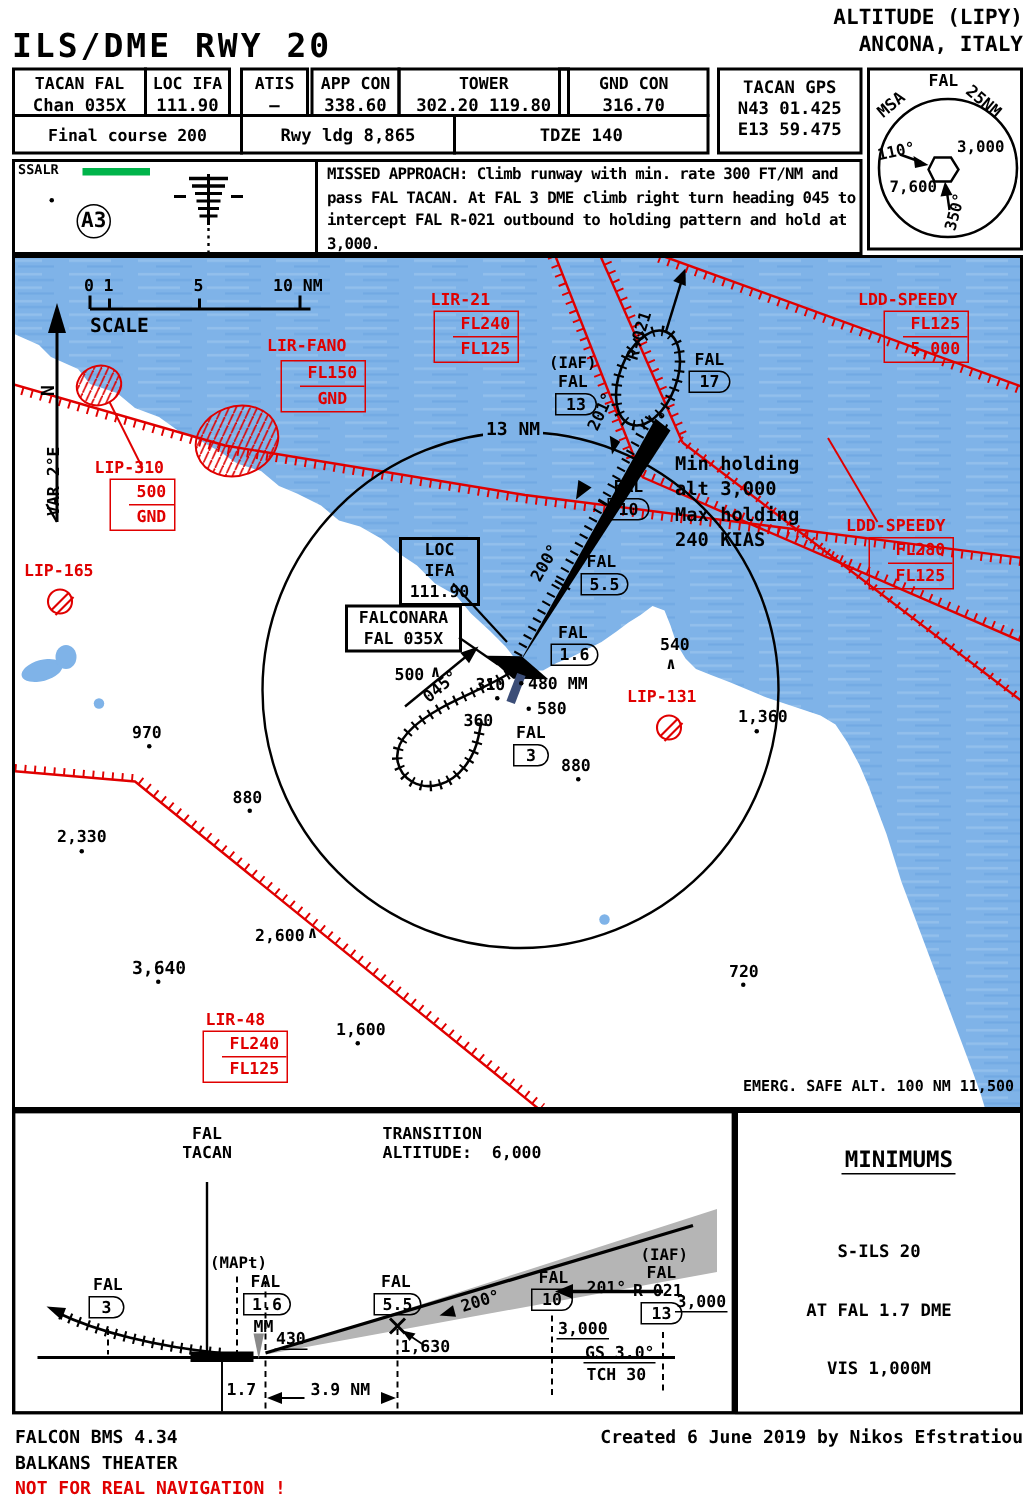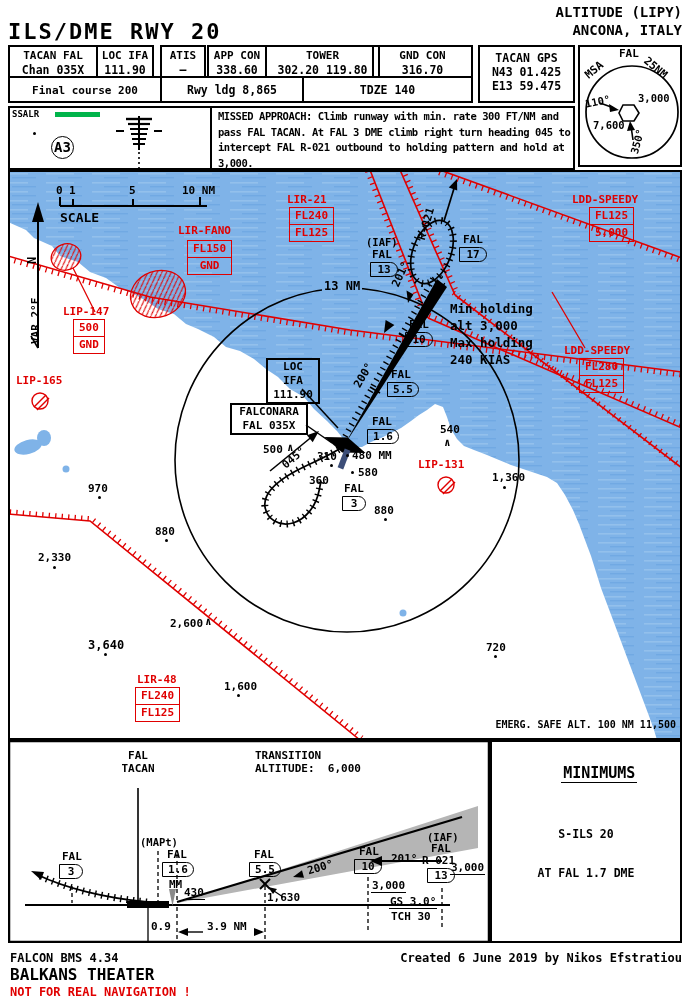--- a/index.html
+++ b/index.html
@@ -8,21 +8,21 @@
           font-family:"DejaVu Sans Mono", monospace; color:#000; }
   .t  { position:absolute; white-space:pre; font-weight:bold; font-size:11px; line-height:12px; color:#000; }
   .rt { transform-origin:0 0; }
   .red { color:var(--chart-red,#e00000);text-align:right; }
   .c { text-align:center; }
   .dot { position:absolute; width:3.4px; height:3.4px; border-radius:50%; background:#000; }
   .dmebox { position:absolute; border:1.7px solid #000; border-radius:0 8px 8px 0;
             font-weight:bold; font-size:11px; line-height:13px; text-align:center; padding:0 3px; }
   .zname { position:absolute; font-weight:bold; font-size:11px; white-space:nowrap; color:var(--chart-red,#e00000); }
   .zbox  { position:absolute; border:1.6px solid var(--chart-red,#e00000); text-align:center;
-           color:var(--chart-red,#e00000); font-weight:bold; font-size:11px; line-height:16px; }
+           color:var(--chart-red,#e00000); font-weight:bold; font-size:11px; line-height:16px;padding-left:12px; }
   .zu { display:block; border-bottom:1.4px solid var(--chart-red,#e00000); padding:0 5px; }
   .zl { display:block; padding:0 5px; }
   .navb { position:absolute; border:2px solid #000; text-align:center; font-weight:bold;
           font-size:11px; line-height:14px; padding:0 3px; background:transparent; }
   .hcell { position:absolute; border:2px solid #000; text-align:center; font-weight:bold; padding-top:1px; }
   .hl { display:block; font-size:11px;   line-height:15px; }
   .hv { display:block; font-size:11.5px; line-height:14px; }
   .ulv { border-bottom:1.6px solid #000; padding:0 1px; }
   .ma { display:block; font-size:10.5px; line-height:15.5px; letter-spacing:-0.45px; font-weight:bold; white-space:pre; }
   .mint { display:block; font-size:11.5px; line-height:15px; font-weight:bold; }
@@ -249,21 +249,21 @@
   <div class="zname" style="left:572px;top:193px;">LDD-SPEEDY</div>
   <div class="zbox" style="left:589px;top:207px;">
     <span class="zu">FL125</span>
     <span class="zl">5,000</span>
   </div>
   <div class="zname" style="left:178px;top:224px;">LIR-FANO</div>
   <div class="zbox" style="left:187px;top:240px;">
     <span class="zu">FL150</span>
     <span class="zl">GND</span>
   </div>
-  <div class="zname" style="left:63px;top:305px;">LIP-147</div>
+  <div class="zname" style="left:63px;top:305px;">LIP-310</div>
   <div class="zbox" style="left:73px;top:319px;">
     <span class="zu">500</span>
     <span class="zl">GND</span>
   </div>
   <div class="zname" style="left:564px;top:344px;">LDD-SPEEDY</div>
   <div class="zbox" style="left:579px;top:358px;">
     <span class="zu">FL280</span>
     <span class="zl">FL125</span>
   </div>
   <div class="zname" style="left:137px;top:673px;">LIR-48</div>
@@ -389,36 +389,37 @@
   <div class="t" style="left:427px;top:831px;font-size:10.5px;">(IAF)</div>
   <div class="t" style="left:431px;top:843px;">FAL</div>
   <div class="t" style="left:422px;top:855px;">R-021</div>
   <div class="dmebox" style="left:427px;top:868px;min-width:28px;">13</div>
   <div class="t" style="left:391px;top:853px;">201°</div>
   <div class="t" style="left:450px;top:862px;"><span class="ulv">3,000</span></div>
   <div class="t" style="left:371px;top:880px;"><span class="ulv">3,000</span></div>
   <div class="t" style="left:389px;top:896px;"><span class="ulv">GS 3.0°</span></div>
   <div class="t" style="left:391px;top:911px;">TCH 30</div>
   <div class="t rt" style="left:306px;top:866px;transform:rotate(-17deg);">200°</div>
-  <div class="t" style="left:151px;top:921px;">0.9</div>
+  <div class="t" style="left:151px;top:921px;">1.7</div>
   <div class="t" style="left:207px;top:921px;">3.9 NM</div>
 
   <div style="position:absolute;left:490px;top:740px;width:192px;height:203px;border:2.5px solid #000;background:#fff;"></div>
   <div class="t c" style="left:490px;top:752px;width:192px;">
     <span style="display:inline-block;font-size:15px;line-height:18px;border-bottom:1.8px solid #000;padding:0 2px;">MINIMUMS</span>
     <span style="display:block;height:8px;"></span>
     <span class="mint">S-ILS 20</span>
     <span class="mint">AT FAL 1.7 DME</span>
+    <span class="mint">VIS 1,000M</span>
     <span style="display:block;height:7px;"></span>
     
     
     
     
     
     
   </div>
 
   <div class="t" style="left:10px;top:951px;font-size:12px;line-height:14px;">FALCON BMS 4.34</div>
-  <div class="t" style="left:10px;top:968px;font-size:16px;line-height:14px;">BALKANS THEATER</div>
+  <div class="t" style="left:10px;top:968px;font-size:12px;line-height:14px;">BALKANS THEATER</div>
   <div class="t red" style="left:10px;top:985px;font-size:12px;line-height:14px;">NOT FOR REAL NAVIGATION !</div>
   <div class="t" style="left:282px;top:951px;width:400px;text-align:right;font-size:12px;line-height:14px;">Created 6 June 2019 by Nikos Efstratiou</div>
 
 </div>
 
 </body></html>

